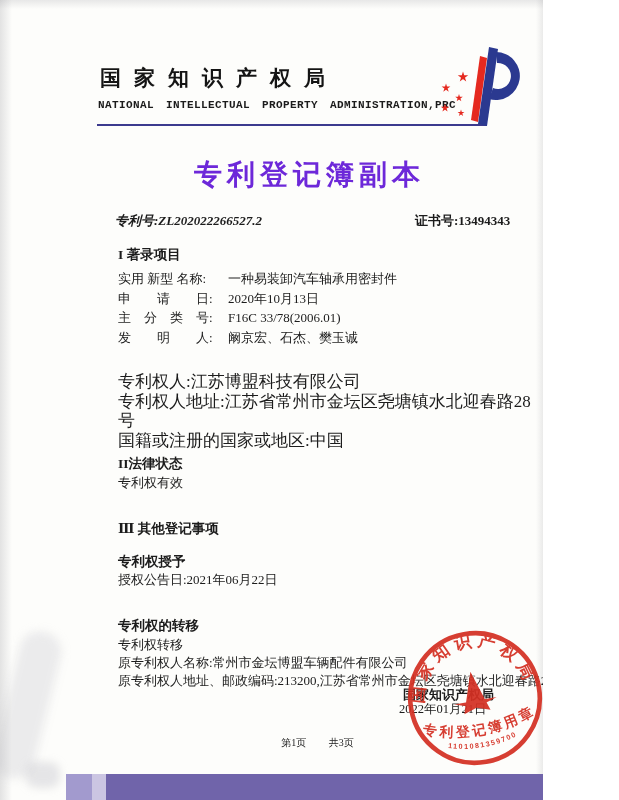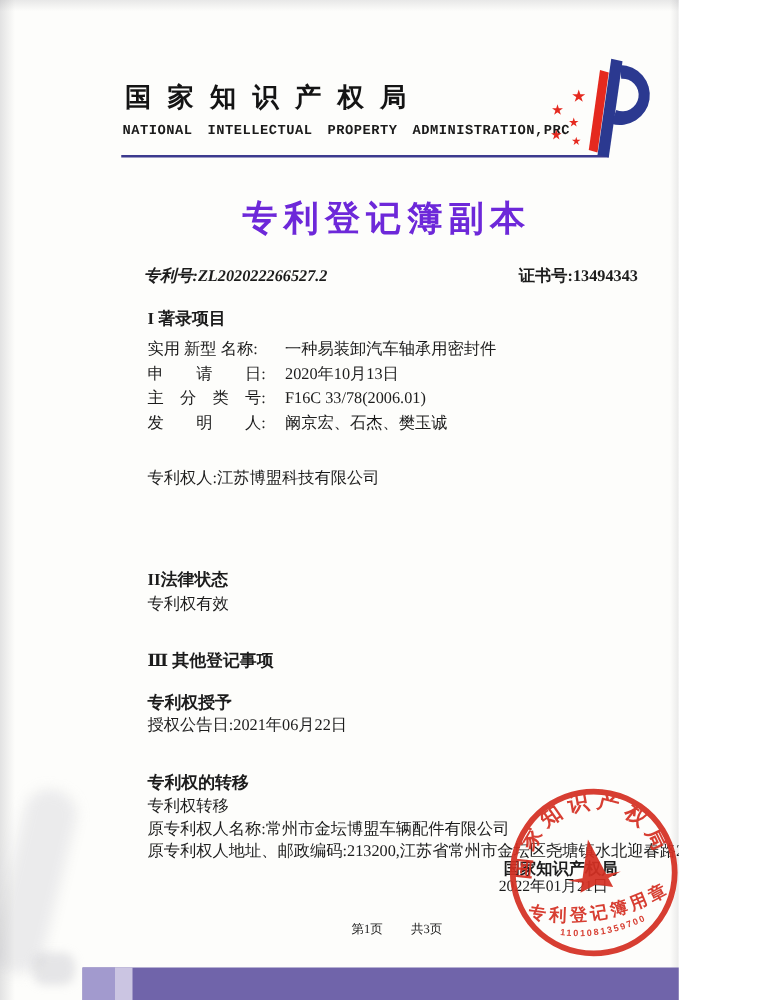--- a/index.html
+++ b/index.html
@@ -26,21 +26,21 @@
   .numline{left:0;top:212px;width:619px;font-size:13px;font-weight:bold;white-space:nowrap;}
   .patent-no{position:absolute;left:115px;top:0;font-style:italic;}
   .cert-no{position:absolute;left:415px;top:0;}
   
   .h-bold{font-weight:bold;font-size:13.5px;white-space:nowrap;}
   .t-line{font-size:13px;white-space:nowrap;}
   .s1head{left:118px;top:246px;}
   .bib{left:118px;top:269px;font-size:13px;line-height:19.6px;font-family:Liberation Serif, serif;}
   .bib-row{white-space:nowrap;}
   .bib-label{display:inline-block;width:110px;}
-  .holder{left:118px;top:372px;font-size:13px;line-height:19.6px;}
+  .holder{left:118px;top:372px;font-size:17px;line-height:19.6px;}
   .s2head{left:118px;top:455px;}
   .status{left:118px;top:474px;}
   .s3head{left:118px;top:520px;}
   .granthead{left:118px;top:553px;}
   .grantline{left:118px;top:571px;}
   .transhead{left:118px;top:617px;}
   .transsub{left:118px;top:636px;}
   .transline1{left:118px;top:654px;}
   .transline2{left:118px;top:672px;}
   .issuer-name{left:403px;top:686px;font-weight:bold;font-size:13px;white-space:nowrap;z-index:2;}
@@ -90,20 +90,22 @@
 
   <div class="abs h-bold s1head">I 著录项目</div>
   <div class="abs bib">
     <div class="bib-row"><span class="bib-label">实用 新型 名称:</span><span>一种易装卸汽车轴承用密封件</span></div>
     <div class="bib-row"><span class="bib-label">申　　请　　日:</span><span>2020年10月13日</span></div>
     <div class="bib-row"><span class="bib-label">主　分　类　号:</span><span>F16C 33/78(2006.01)</span></div>
     <div class="bib-row"><span class="bib-label">发　　明　　人:</span><span>阚京宏、石杰、樊玉诚</span></div>
   </div>
   <div class="abs holder">
     <div>专利权人:江苏博盟科技有限公司</div>
+    <div>专利权人地址:江苏省常州市金坛区尧塘镇水北迎春路28号</div>
+    <div>国籍或注册的国家或地区:中国</div>
   </div>
 
   <div class="abs h-bold s2head">II法律状态</div>
   <div class="abs t-line status">专利权有效</div>
 
   <div class="abs h-bold s3head">Ⅲ 其他登记事项</div>
   <div class="abs h-bold granthead">专利权授予</div>
   <div class="abs t-line grantline">授权公告日:2021年06月22日</div>
 
   <div class="abs h-bold transhead">专利权的转移</div>

